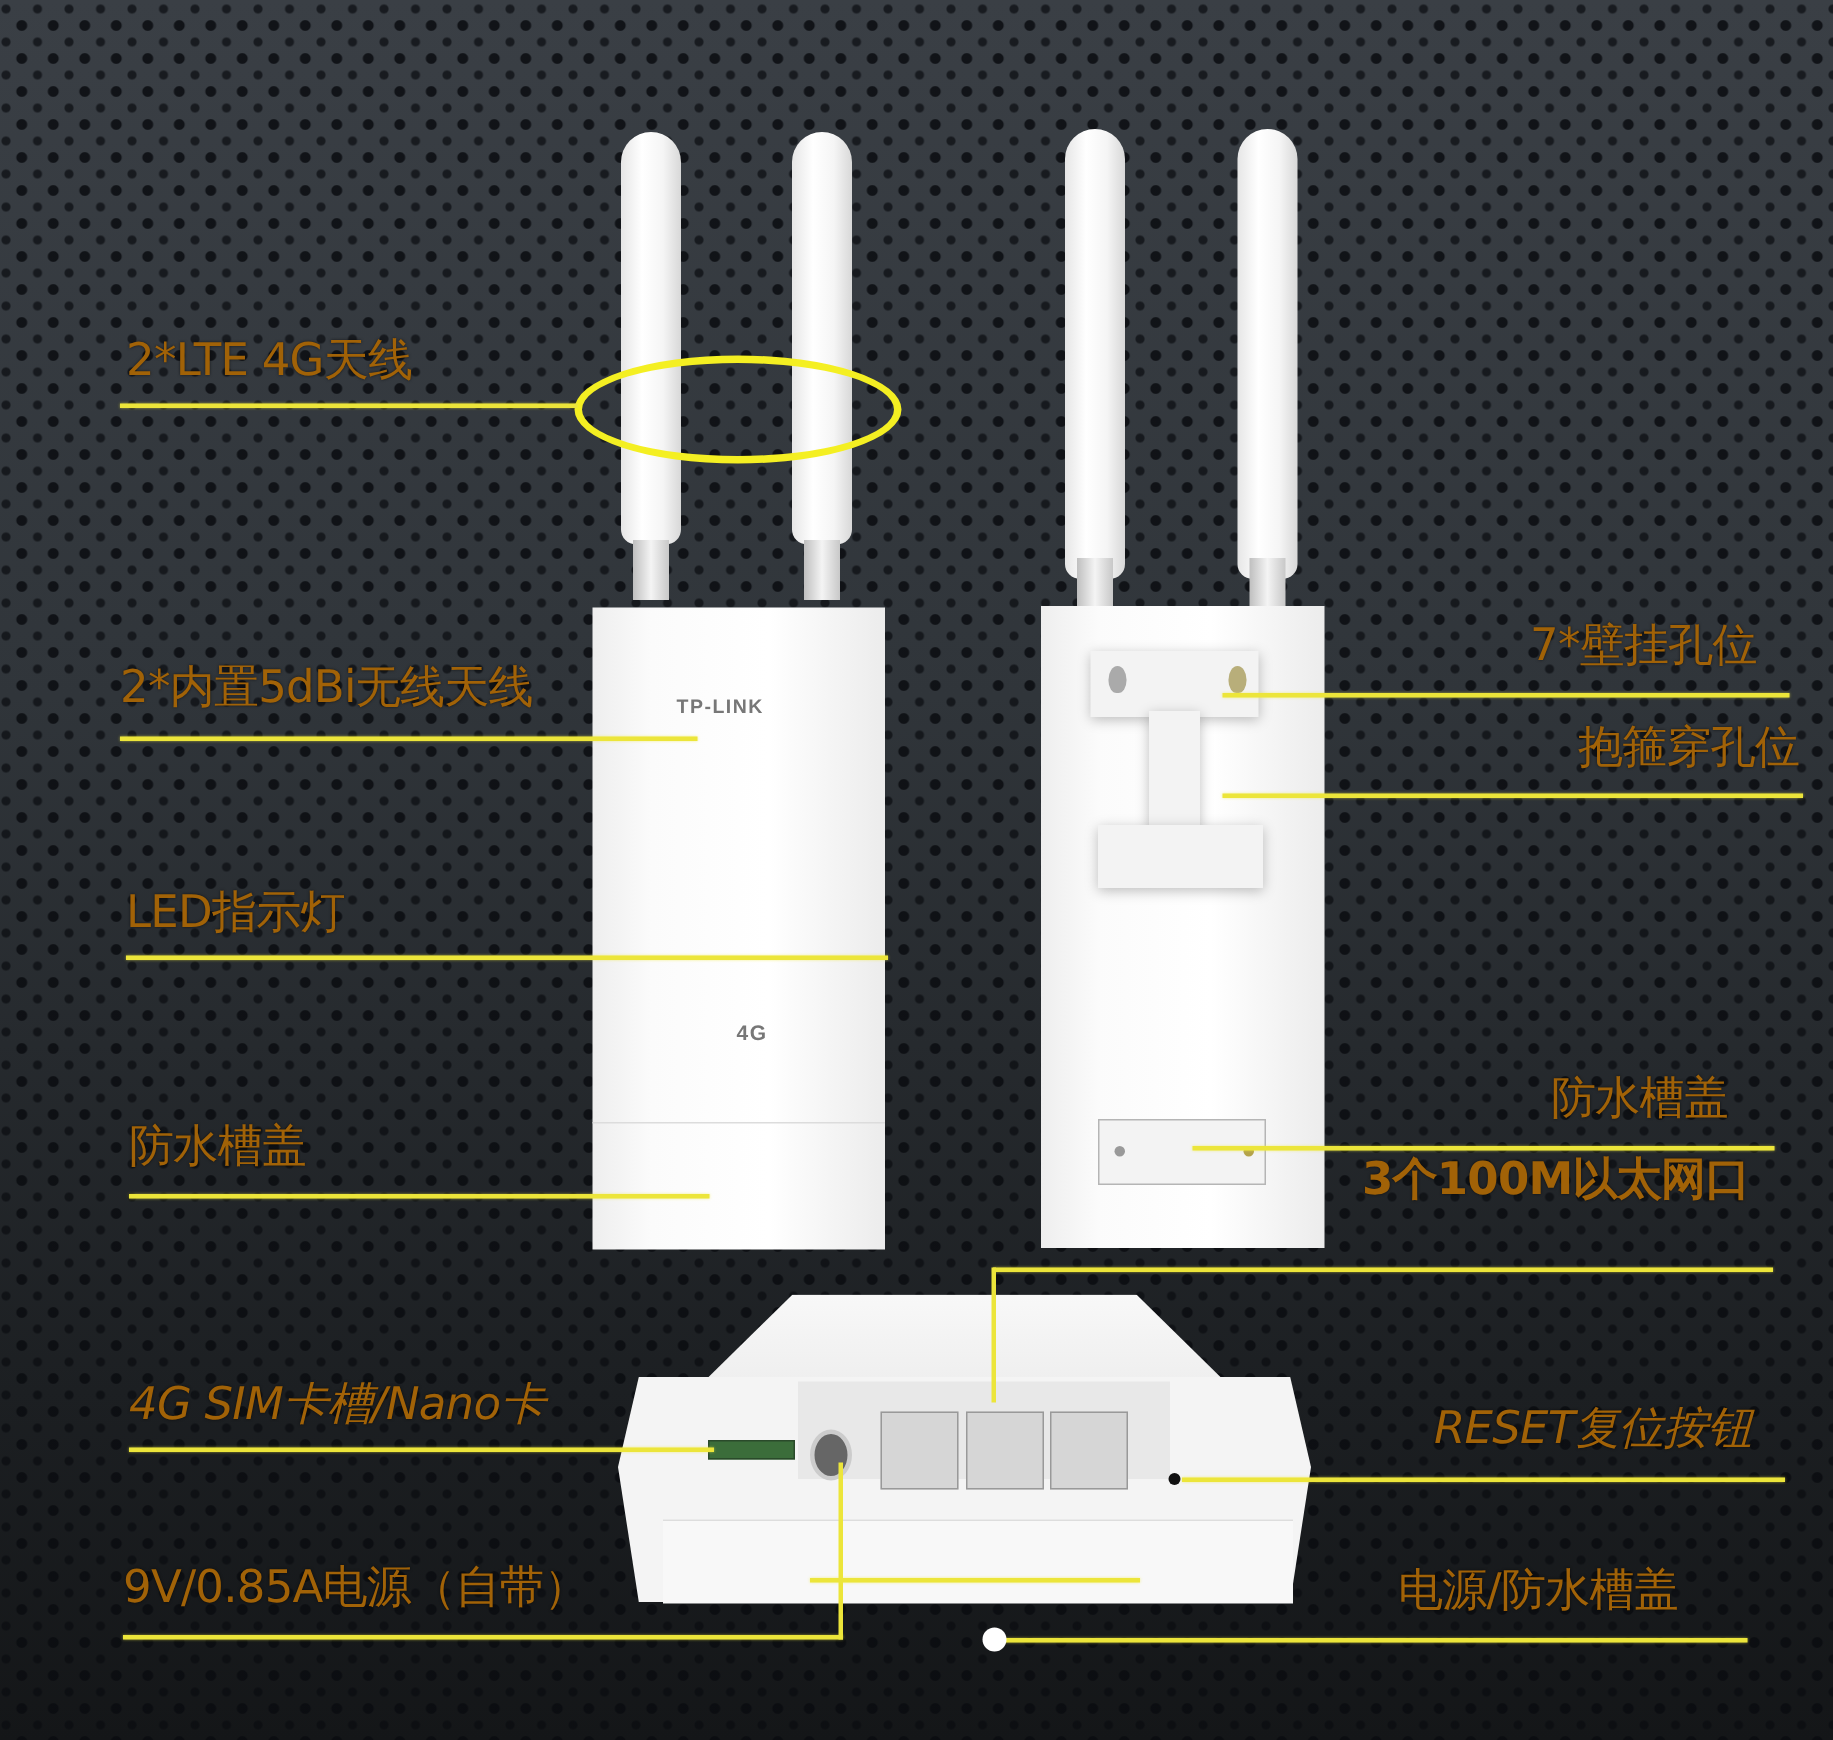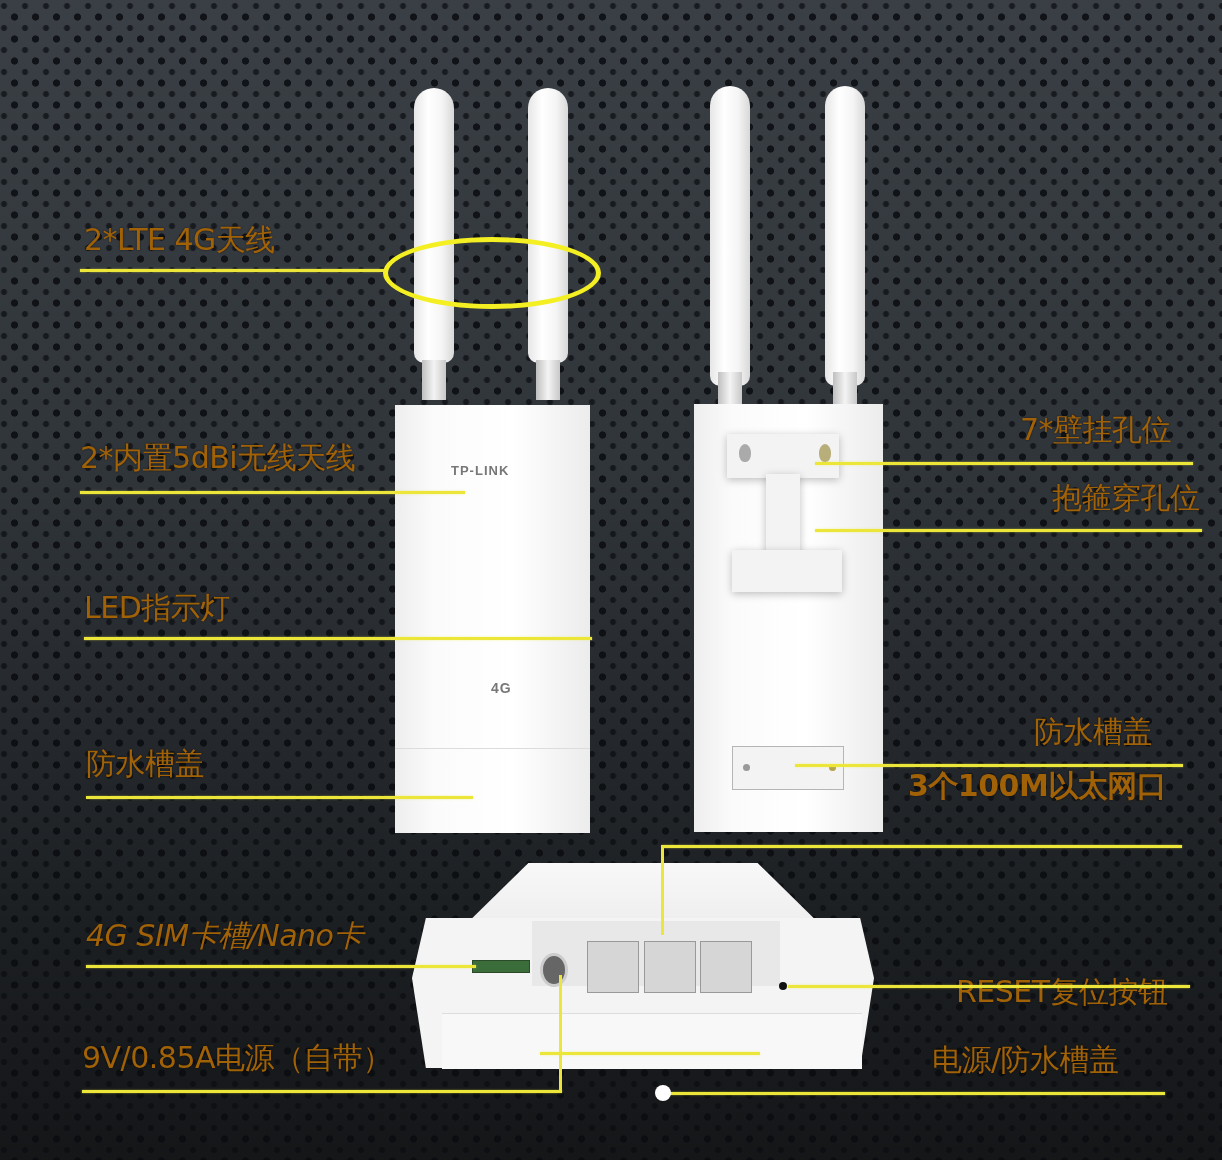--- a/index.html
+++ b/index.html
@@ -119,19 +119,19 @@
 <div class="label" style="left:1030px; top:478px;margin-left:22px;">抱箍穿孔位</div>
 <div class="line" style="left:815px; top:529px; width:387px;"></div>
 
 <div class="label" style="left:1034px; top:712px;">防水槽盖</div>
 <div class="line" style="left:795px; top:764px; width:388px;"></div>
 
 <div class="label" style="left:908px; top:766px;font-weight:bold;">3个100M以太网口</div>
 <div class="line" style="left:662px; top:845px; width:520px;"></div>
 <div class="vline" style="left:661px; top:845px; height:90px;"></div>
 
-<div class="label" style="left:956px; top:972px;">RESET复位按钮</div>
+<div class="label" style="left:956px; top:932px;font-style:italic;">RESET复位按钮</div>
 <div class="line" style="left:788px; top:985px; width:402px;"></div>
 
 <div class="label" style="left:932px; top:1040px;">电源/防水槽盖</div>
 <div class="line" style="left:665px; top:1092px; width:500px;"></div>
 <div class="line" style="left:540px; top:1052px; width:220px;"></div>
 <div style="position:absolute; left:655px; top:1085px; width:16px; height:16px; border-radius:50%; background:#fff;"></div>
 
 </body></html>

